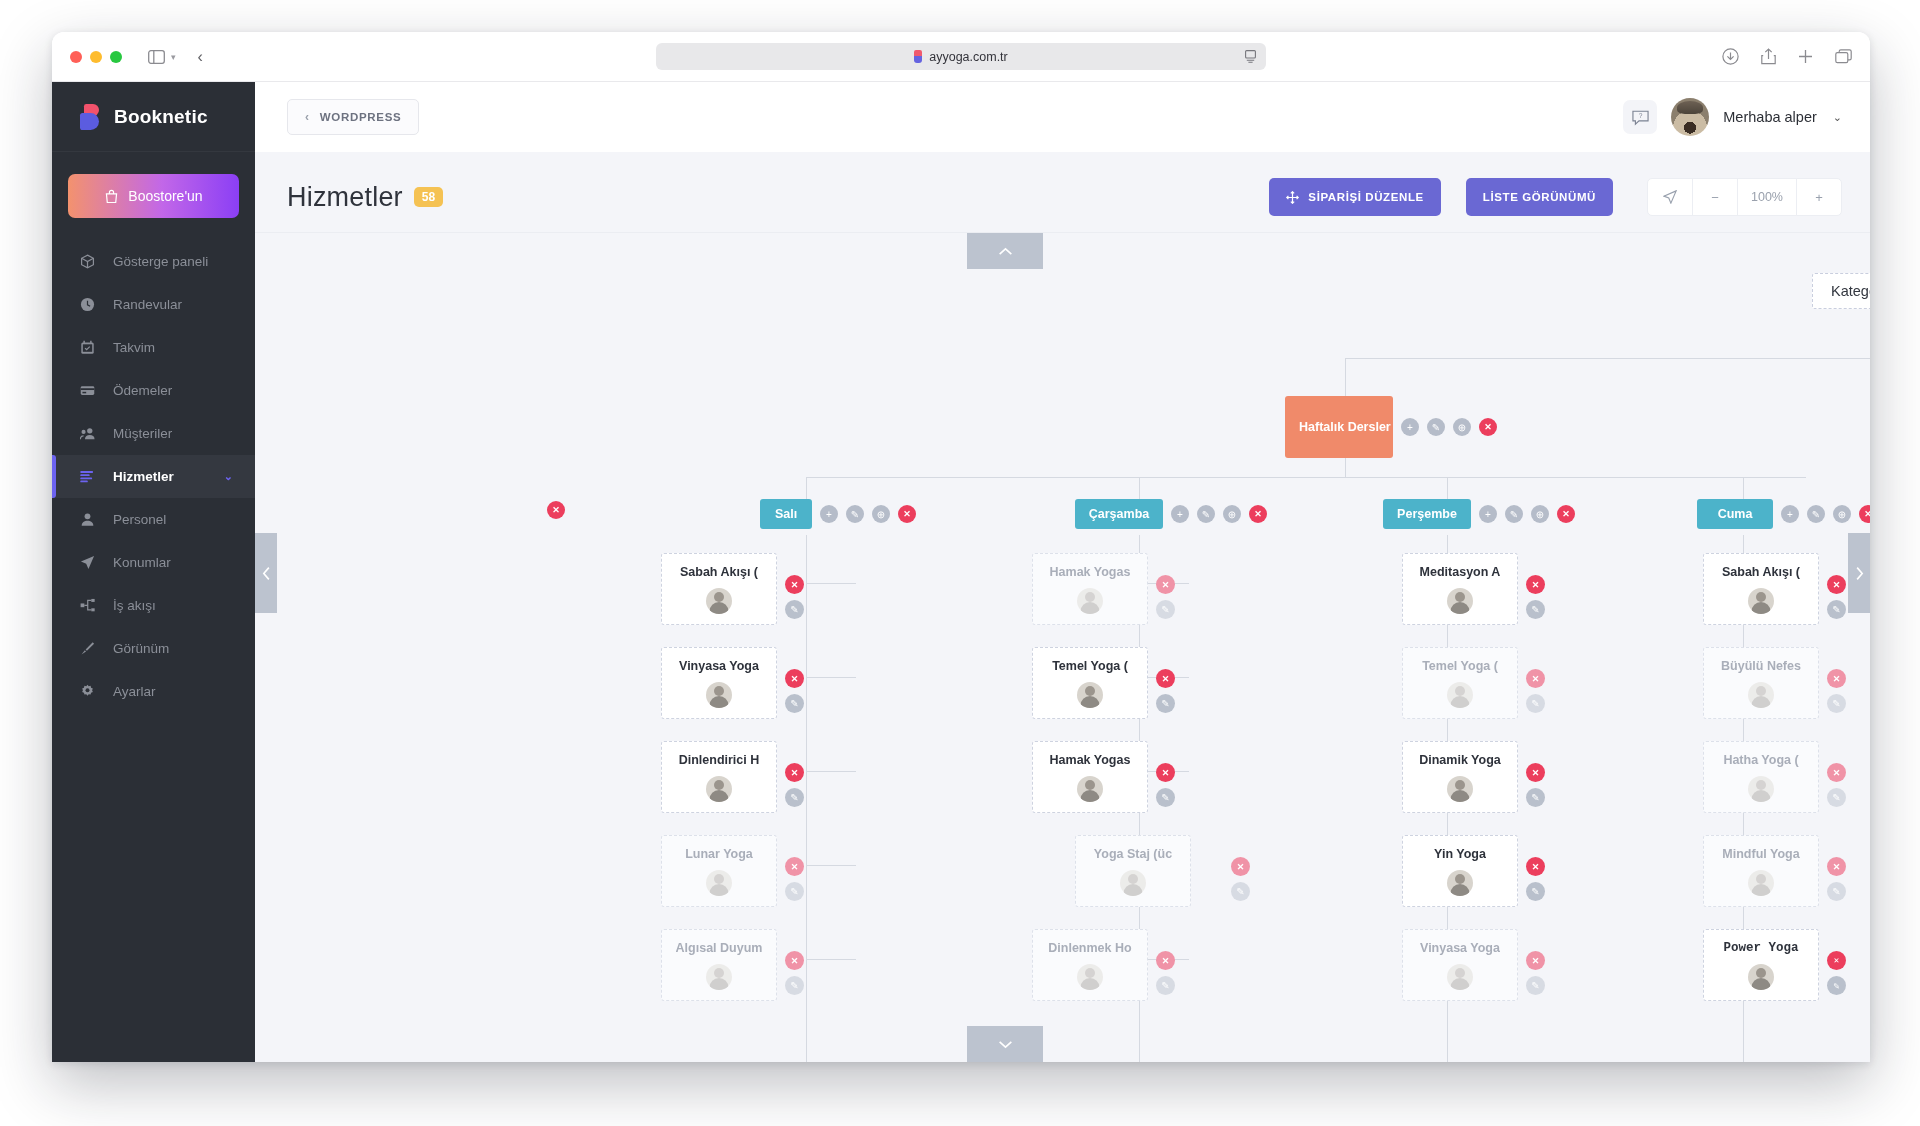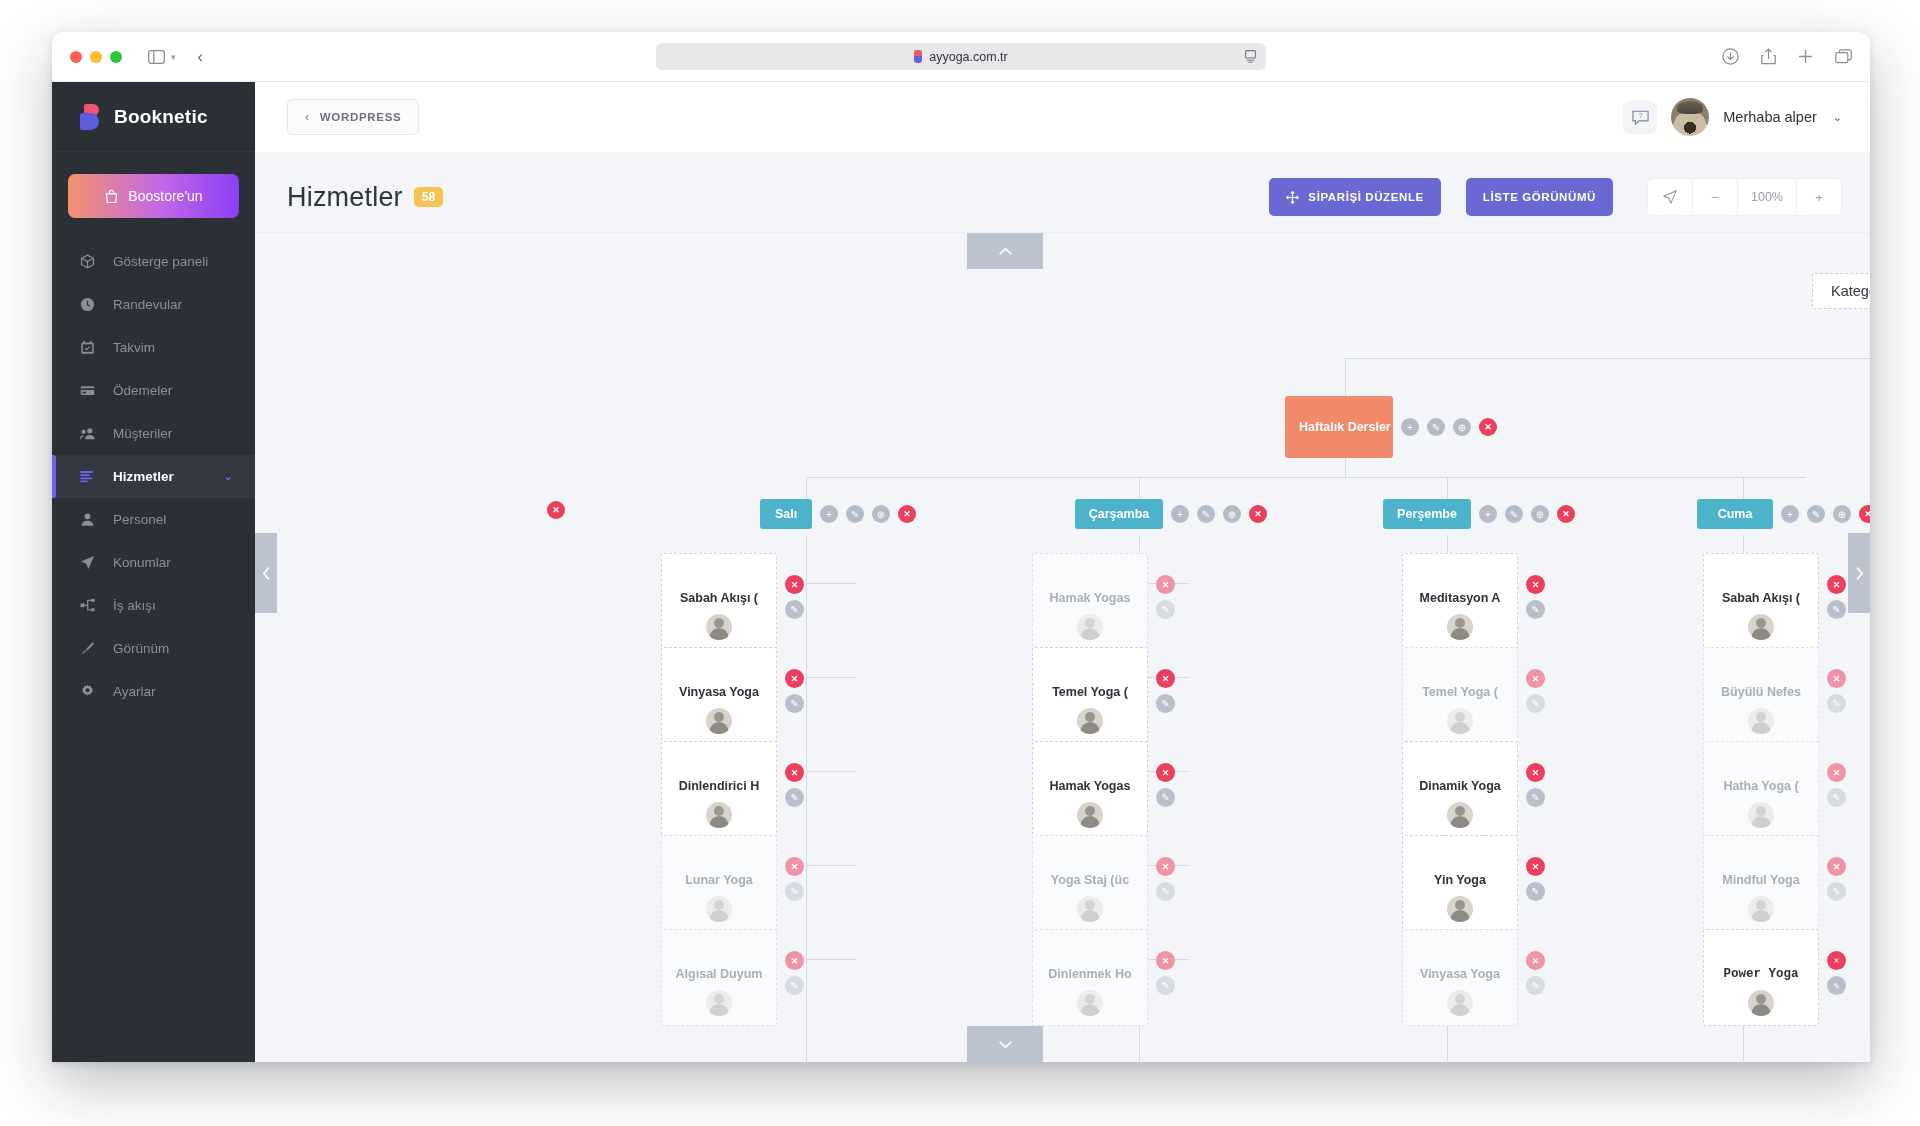--- a/index.html
+++ b/index.html
@@ -206,21 +206,20 @@
     width: 116px; min-height: 72px;
     background: #ffffff; border: 1px dashed #ced3e0; border-radius: 3px;
     display: flex; flex-direction: column; align-items: center;
     padding: 11px 6px 9px 6px; overflow: hidden;
     cursor: pointer;
   }
   .card .card-title {
     font-size: 12.5px; font-weight: 700; color: #2e323b;
     white-space: nowrap; max-width: 104px; overflow: hidden;
     margin-bottom: 9px;
-    margin-top: 26px;
   }
   .card .card-avatar {
     width: 26px; height: 26px; border-radius: 50%;
     background: #d8d4cd; position: relative; overflow: hidden;
   }
   .card .card-avatar::before { content:""; position:absolute; left:50%; top:14px; transform:translateX(-50%);
     width: 19px; height: 16px; border-radius: 10px 10px 0 0; background:#8e8a84; }
   .card .card-avatar::after { content:""; position:absolute; left:50%; top:4px; transform:translateX(-50%);
     width: 10px; height: 10px; border-radius: 50%; background:#9b958d; }
   .card.faded { background: #fafbfd; border-color: #dde1ea; }
@@ -664,21 +663,21 @@
         <div class="card-wrap" style="left:777px; top:508px;">
           <div class="card">
             <span class="card-title">Hamak Yogas</span>
             <span class="card-avatar"></span>
           </div>
           <div class="card-btns">
             <span class="cbtn del">✕</span>
             <span class="cbtn edit">✎</span>
           </div>
         </div>
-        <div class="card-wrap" style="left:777px; top:602px;">
+        <div class="card-wrap" style="left:820px; top:602px;gap:32px;">
           <div class="card faded">
             <span class="card-title">Yoga Staj (üc</span>
             <span class="card-avatar"></span>
           </div>
           <div class="card-btns faded-btns">
             <span class="cbtn del">✕</span>
             <span class="cbtn edit">✎</span>
           </div>
         </div>
         <div class="card-wrap" style="left:777px; top:696px;">

